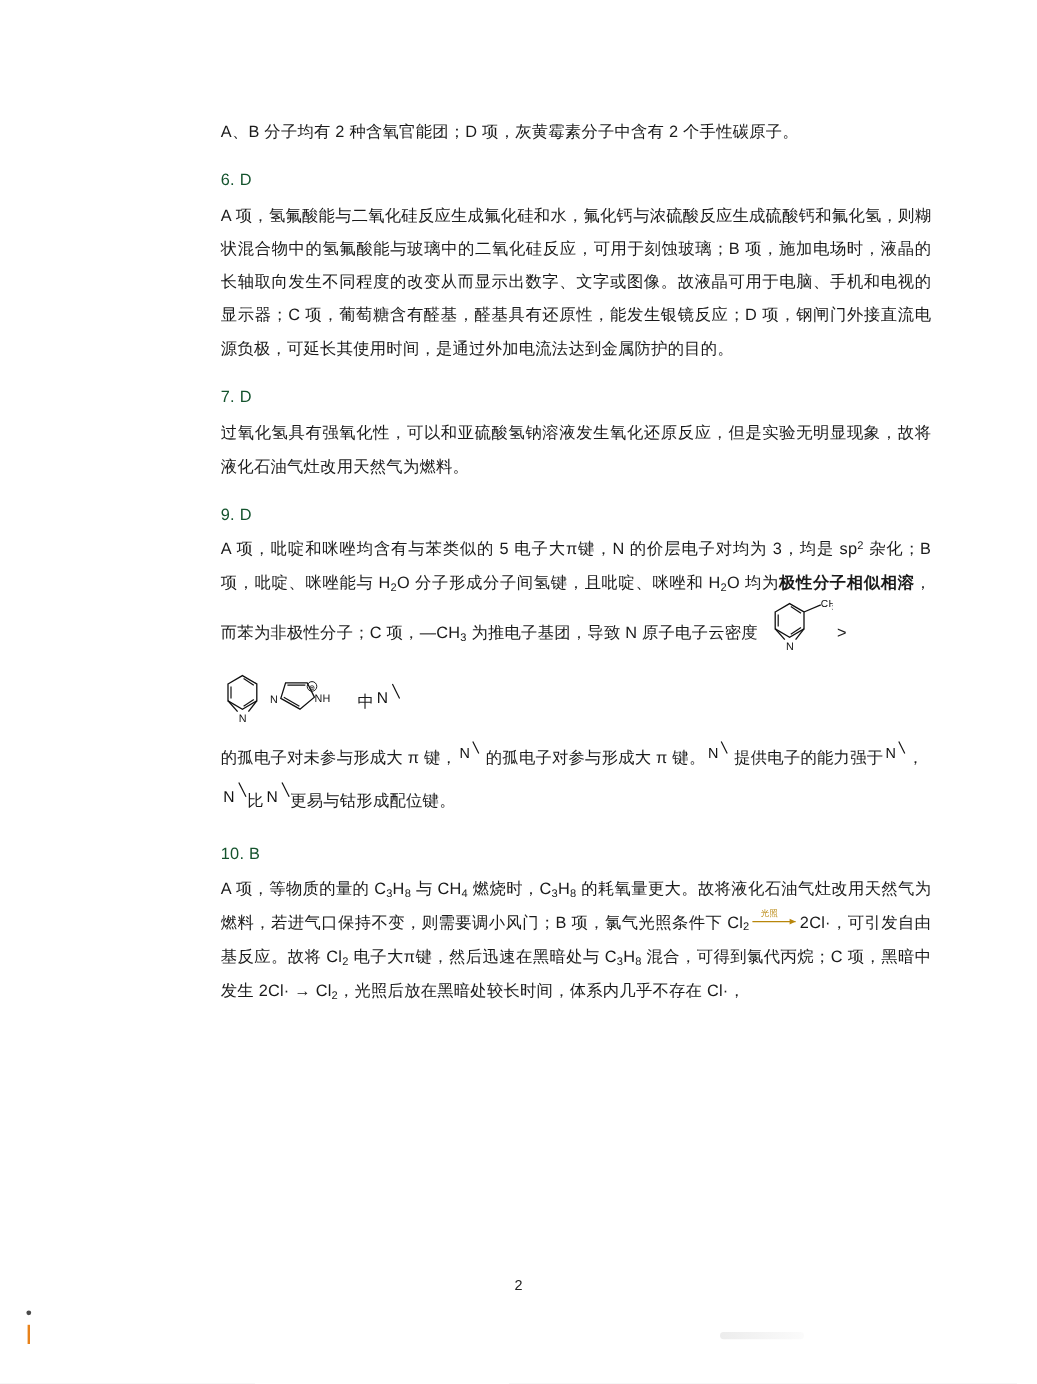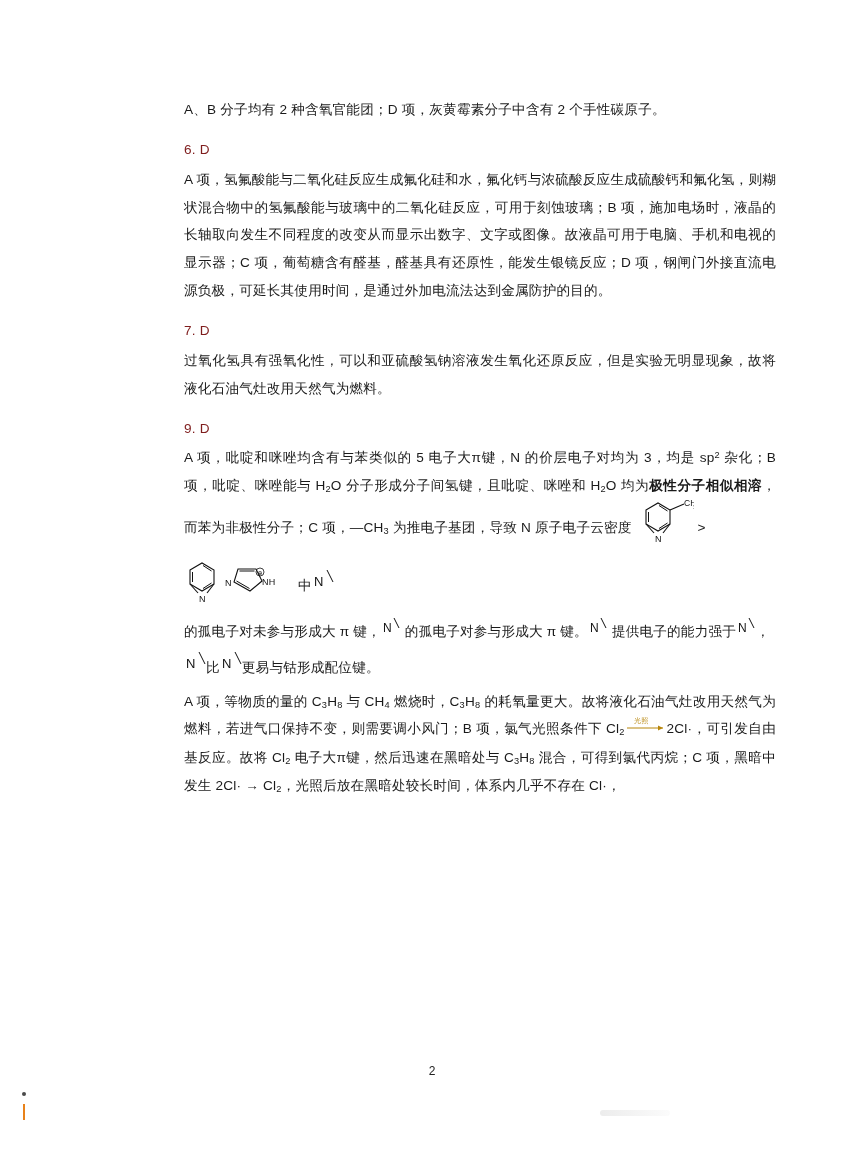--- a/index.html
+++ b/index.html
@@ -29,21 +29,21 @@
     font-size: 13.6px;
     line-height: 2.05;
     color: #1a1a1a;
     text-align: justify;
     margin: 0 0 2px 0;
     letter-spacing: 0.2px;
   }
   .qnum {
     font-size: 13.6px;
     line-height: 2.05;
-    color: #7f1d1d;
+    color: #14532d;
     margin: 12px 0 2px 0;
     letter-spacing: 0.2px;
   }
   sub { font-size: 0.68em; vertical-align: -0.25em; }
   sup { font-size: 0.68em; vertical-align: 0.45em; }
   .bold { font-weight: bold; }
   .svg-block { display: inline-block; vertical-align: middle; }
   .page-number {
     position: absolute;
     left: 0;
@@ -160,20 +160,21 @@
         <text x="2" y="18" font-size="13" font-family="'Liberation Sans',sans-serif" fill="#111">N</text>
         <line x1="15" y1="2" x2="21" y2="14" stroke="#111" stroke-width="1"></line>
       </svg>
     </span><span>比</span><span class="svg-block">
       <svg width="22" height="26" viewBox="0 0 22 26">
         <text x="2" y="18" font-size="13" font-family="'Liberation Sans',sans-serif" fill="#111">N</text>
         <line x1="15" y1="2" x2="21" y2="14" stroke="#111" stroke-width="1"></line>
       </svg>
     </span><span>更易与钴形成配位键。</span></p>
 
+    <p class="qnum">10.    B</p>
     <p class="para"><span>A 项，等物质的量的 C</span><sub>3</sub><span>H</span><sub>8</sub><span> 与 CH</span><sub>4</sub><span> 燃烧时，C</span><sub>3</sub><span>H</span><sub>8</sub><span> 的耗氧量更大。故将液化石油气灶改用天然气为燃料，若进气口保持不变，则需要调小风门；B 项，氯气光照条件下 Cl</span><sub>2</sub><span class="svg-block">
       <svg width="42" height="18" viewBox="0 0 42 18">
         <text x="9" y="7" font-size="7" font-family="'Liberation Sans',sans-serif" fill="#b8860b">光照</text>
         <line x1="2" y1="12" x2="38" y2="12" stroke="#b8860b" stroke-width="1"></line>
         <polygon points="38,12 33,9.6 33,14.4" fill="#b8860b"></polygon>
       </svg>
     </span><span>2Cl·，可引发自由基反应。故将 Cl</span><sub>2</sub><span> 电子大π键，然后迅速在黑暗处与 C</span><sub>3</sub><span>H</span><sub>8</sub><span> 混合，可得到氯代丙烷；C 项，黑暗中发生 2Cl· → Cl</span><sub>2</sub><span>，光照后放在黑暗处较长时间，体系内几乎不存在 Cl·，</span></p>
 
   </div>
 

